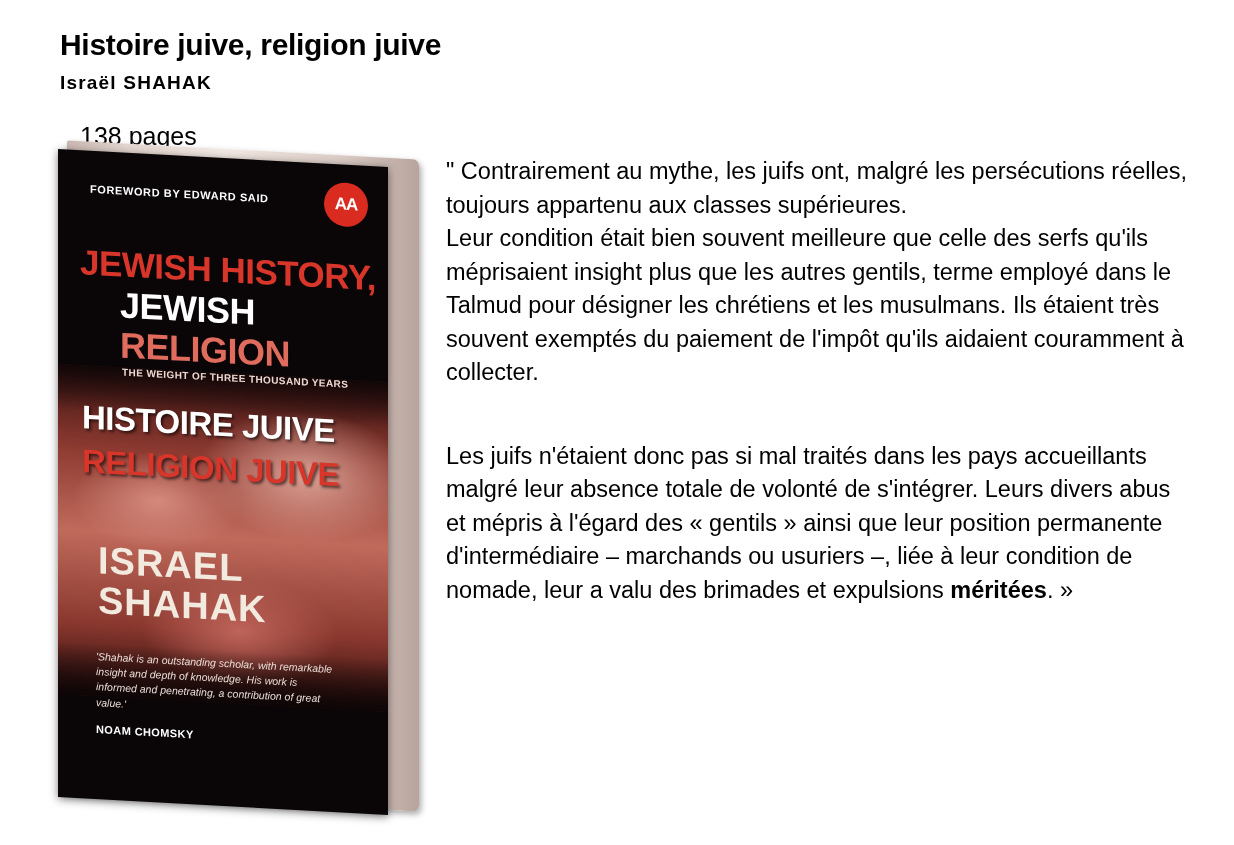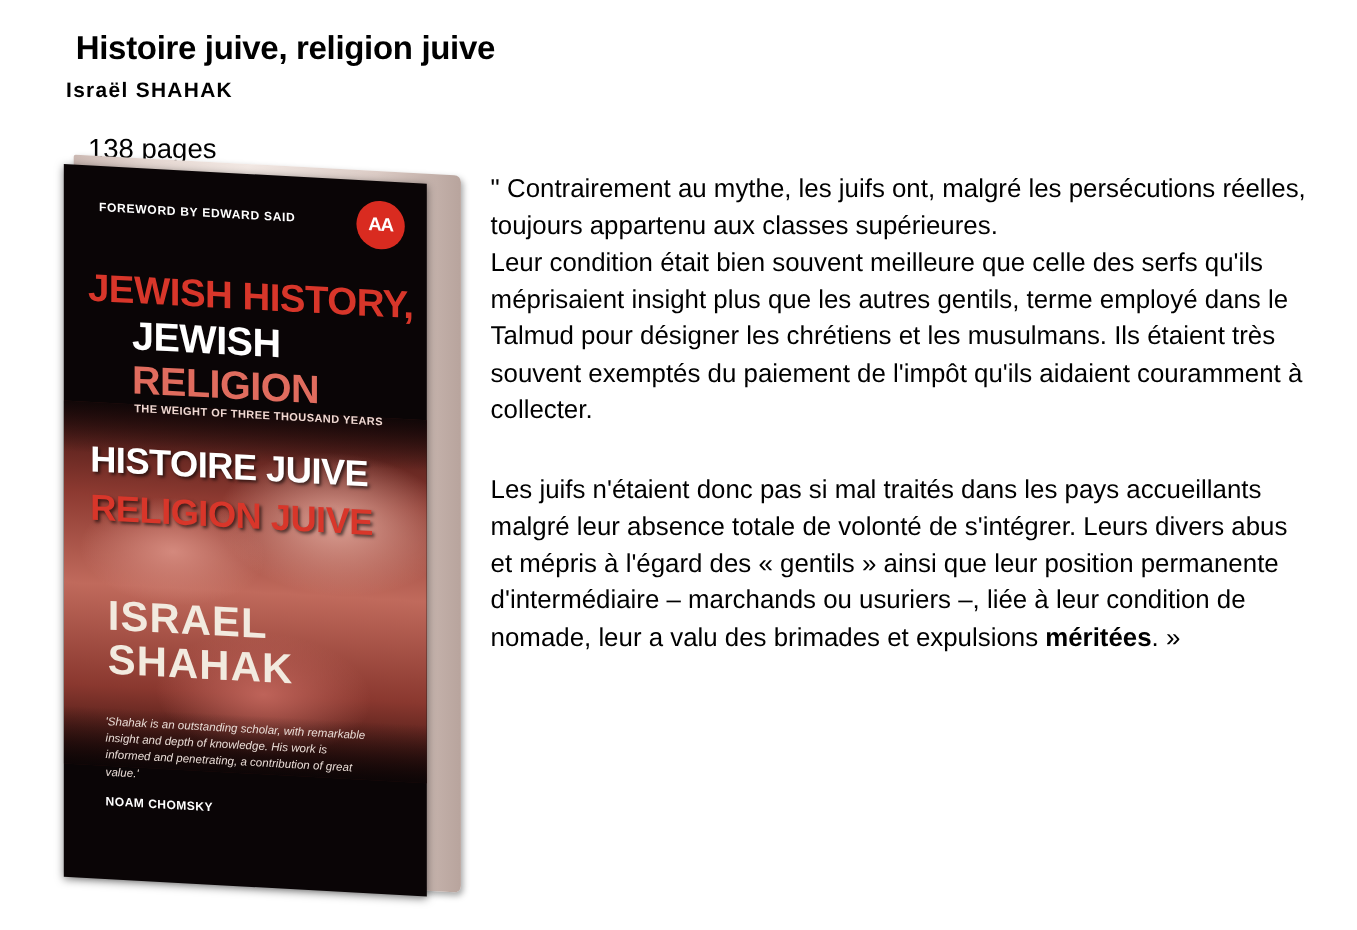--- a/index.html
+++ b/index.html
@@ -23,21 +23,21 @@
     top: 0;
     width: 440px;
     height: 845px;
   }
 
   #book-title {
     position: absolute;
     left: 60px;
     top: 28px;
     width: 390px;
-    text-align: right;
+    text-align: left;
     font-size: 30px;
     font-weight: bold;
     letter-spacing: -0.3px;
     line-height: 1.1;
     color: #000;
     white-space: nowrap;
   }
   #book-author {
     position: absolute;
     left: 60px;
@@ -254,21 +254,21 @@
     top: 155px;
     width: 748px;
     font-size: 23.5px;
     line-height: 33.5px;
     color: #000;
   }
   #quote-body p {
     margin: 0;
   }
   #quote-body p.gap {
-    margin-top: 39px;
+    margin-top: 50px;
   }
   .bold {
     font-weight: bold;
   }
 </style>
 </head>
 <body>
 
 <div id="left-column">
 

